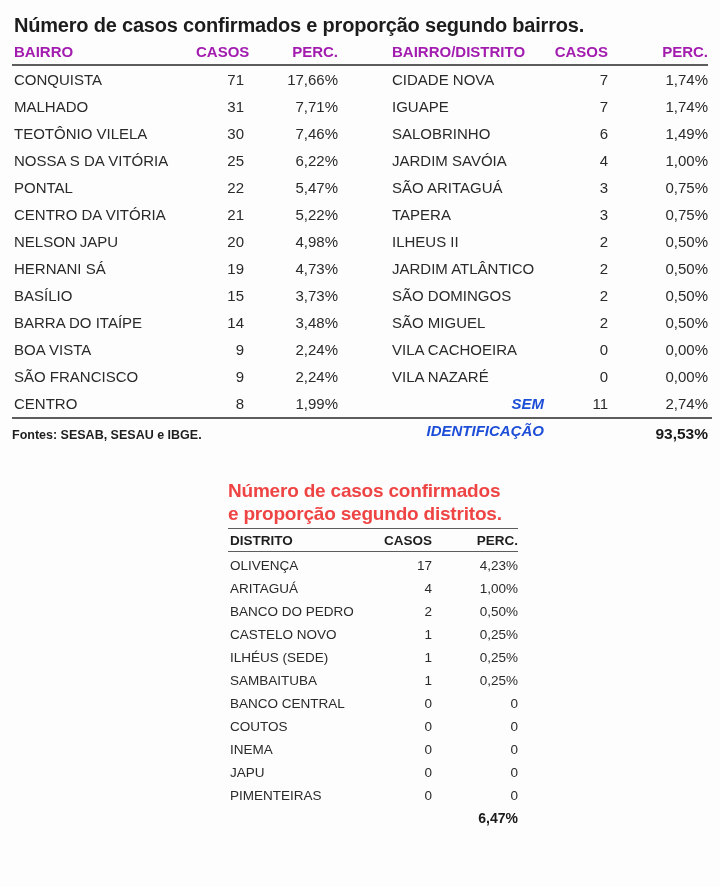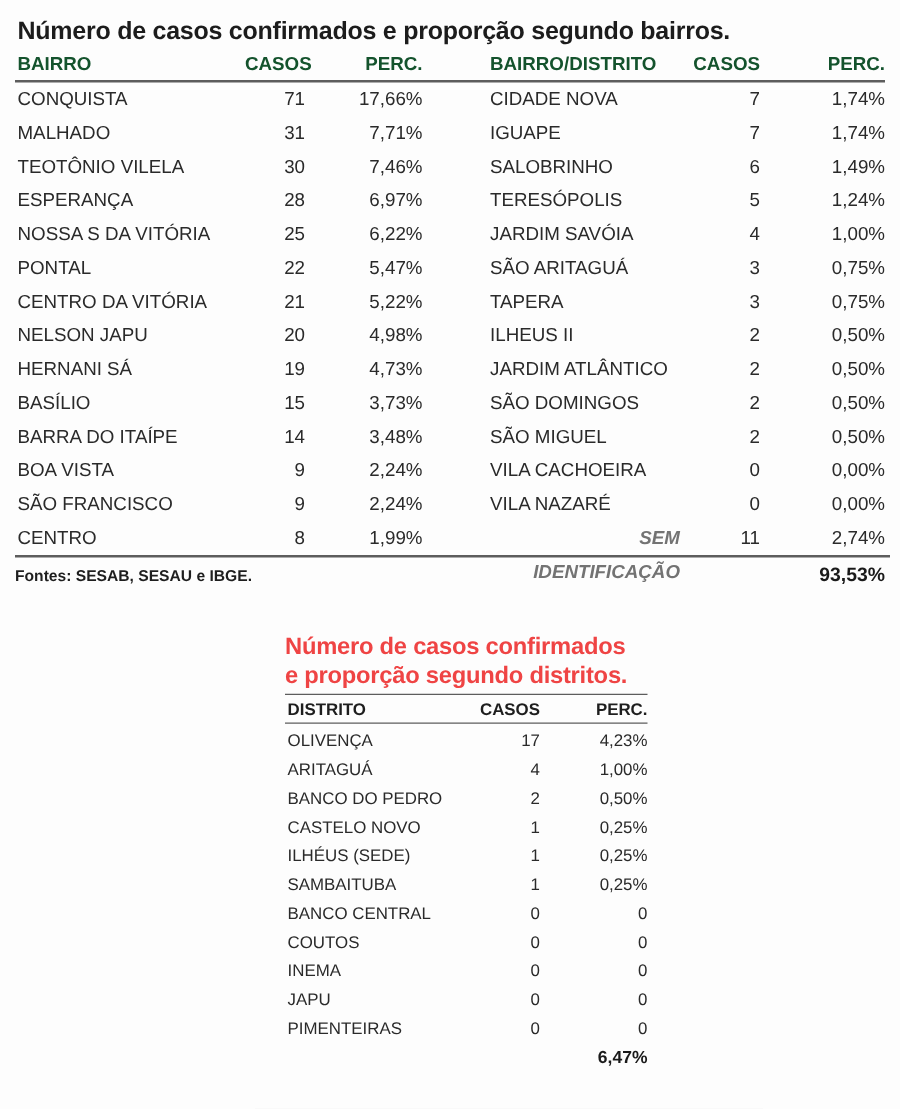--- a/index.html
+++ b/index.html
@@ -30,21 +30,21 @@
   }
   .grid7 {
     display: grid;
     grid-template-columns: 184px 48px 94px 52px 156px 62px 100px;
     align-items: baseline;
     width: 696px;
   }
   .t1-header {
     font-size: 15px;
     font-weight: 700;
-    color: #14532d;
+    color: #a21caf;
     padding: 3px 0 4px 0;
     border-bottom: 2px solid #5d5d5d;
   }
   .t1-body {
     border-bottom: 2px solid #5d5d5d;
   }
   .t1-body .row {
     height: 27px;
     line-height: 27px;
     font-size: 15px;
@@ -57,21 +57,21 @@
   }
   .cell-num, .cell-perc {
     text-align: right;
     white-space: nowrap;
   }
   .cell-special {
     font-style: italic;
     font-weight: 700;
     text-align: right;
     padding-right: 2px;
-    color: #737373;
+    color: #1d4ed8;
   }
   .t1-footer {
     display: flex;
     justify-content: space-between;
     align-items: baseline;
     width: 696px;
     padding-top: 6px;
   }
   .t1-source {
     font-size: 12.5px;
@@ -170,29 +170,20 @@
         <div class="grid7 row">
           <div class="cell-name">TEOTÔNIO VILELA</div>
           <div class="cell-num">30</div>
           <div class="cell-perc">7,46%</div>
           <div></div>
           <div class="cell-name">SALOBRINHO</div>
           <div class="cell-num">6</div>
           <div class="cell-perc">1,49%</div>
         </div>
         <div class="grid7 row">
-          <div class="cell-name">ESPERANÇA</div>
-          <div class="cell-num">28</div>
-          <div class="cell-perc">6,97%</div>
-          <div></div>
-          <div class="cell-name">TERESÓPOLIS</div>
-          <div class="cell-num">5</div>
-          <div class="cell-perc">1,24%</div>
-        </div>
-        <div class="grid7 row">
           <div class="cell-name">NOSSA S DA VITÓRIA</div>
           <div class="cell-num">25</div>
           <div class="cell-perc">6,22%</div>
           <div></div>
           <div class="cell-name">JARDIM SAVÓIA</div>
           <div class="cell-num">4</div>
           <div class="cell-perc">1,00%</div>
         </div>
         <div class="grid7 row">
           <div class="cell-name">PONTAL</div>

